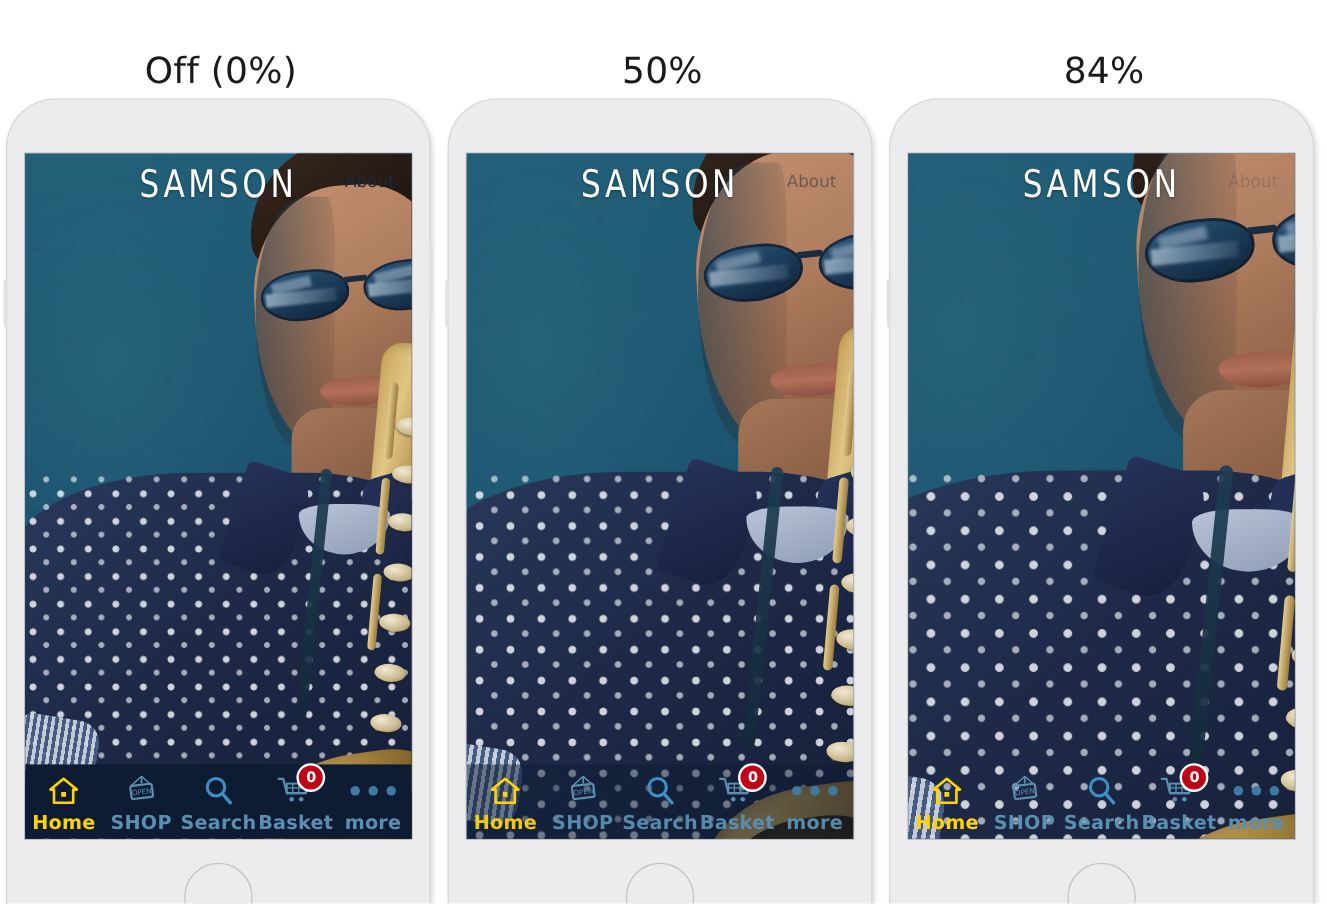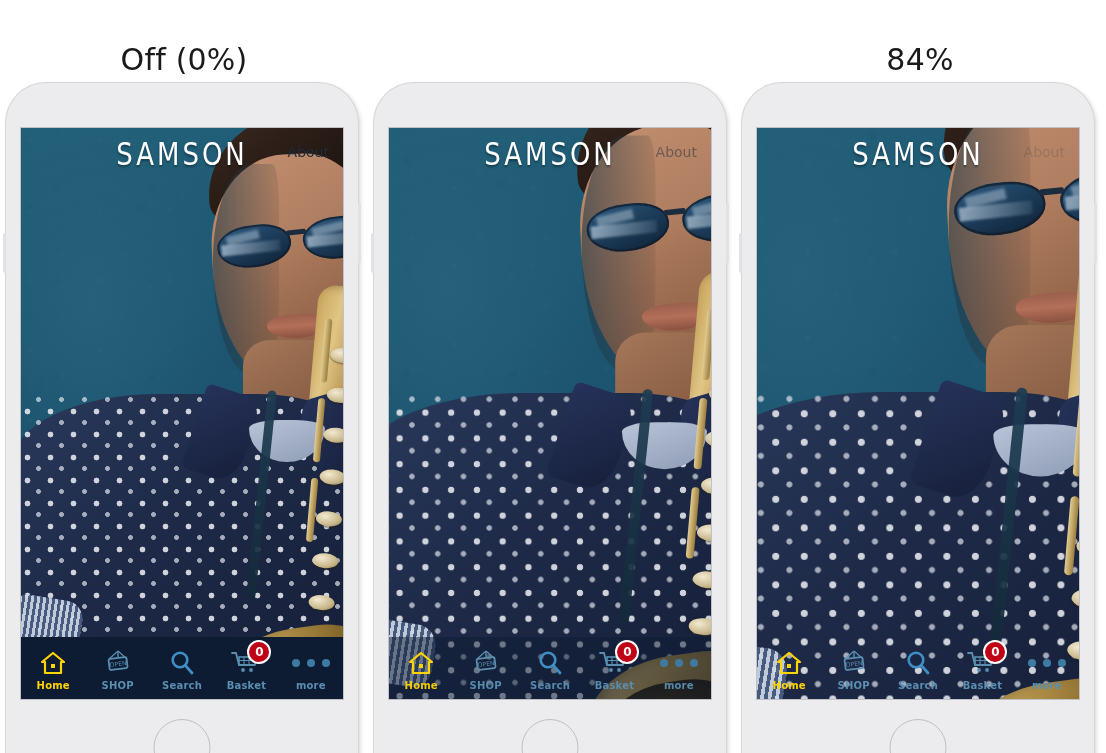--- a/index.html
+++ b/index.html
@@ -266,21 +266,21 @@
     flex: 1 1 0;
     display: flex;
     flex-direction: column;
     align-items: center;
     justify-content: center;
     gap: 3px;
     padding-top: 4px;
   }
   .tab-icon { height: 28px; display:flex; align-items:center; justify-content:center; position:relative; }
   .tab-label {
-    font-size: 10px;
+    font-size: 16px;
     font-weight: bold;
     color: #5b8fb0;
     font-family: "DejaVu Sans", sans-serif;
     letter-spacing:.2px;
   }
   .tab.active .tab-label { color: #ffd400; }
   .badge {
     position: absolute;
     top: -9px; left: 16px;
     width: 24px; height: 24px;
@@ -424,20 +424,21 @@
             <div class="tab-label">more</div>
           </div>
         </div>
 
       </div>
       <div class="home-button"></div>
     </div>
   </div>
 
   <div class="panel p2">
+    <div class="panel-title">50%</div>
 
     <div class="phone">
       <div class="phone-side-l"></div>
       <div class="phone-side-r"></div>
 
       <div class="screen">
 
         <div class="photo" style="transform:scale(1.12);transform-origin:58% 48%;">
           <div class="photo-bg"></div>
           <div class="photo-noise"></div>

